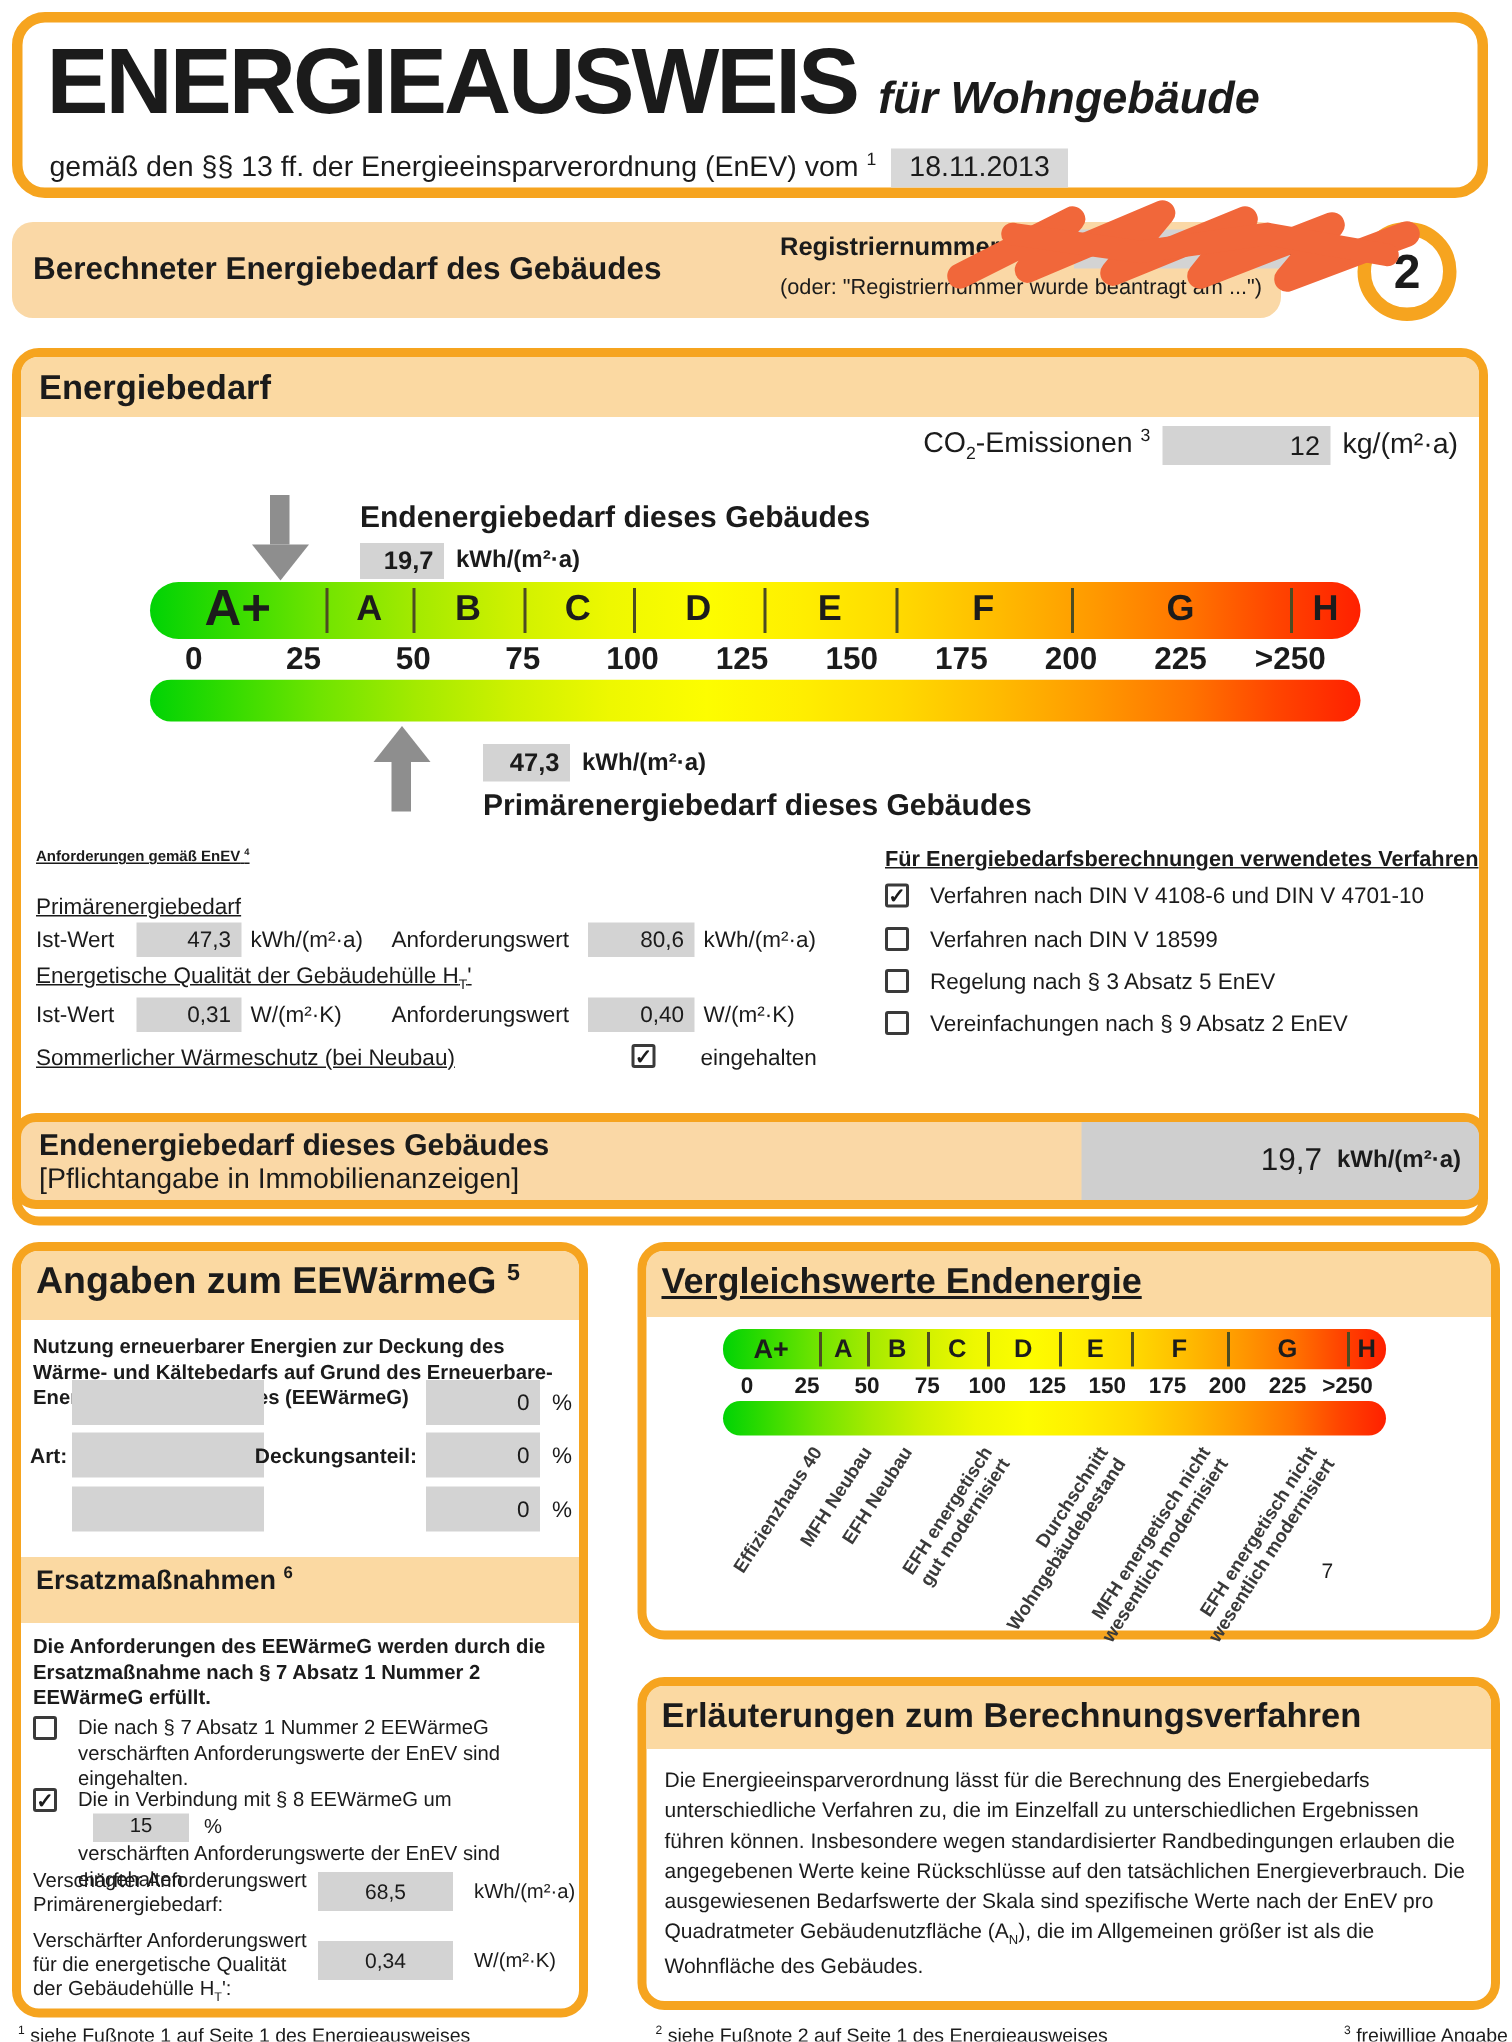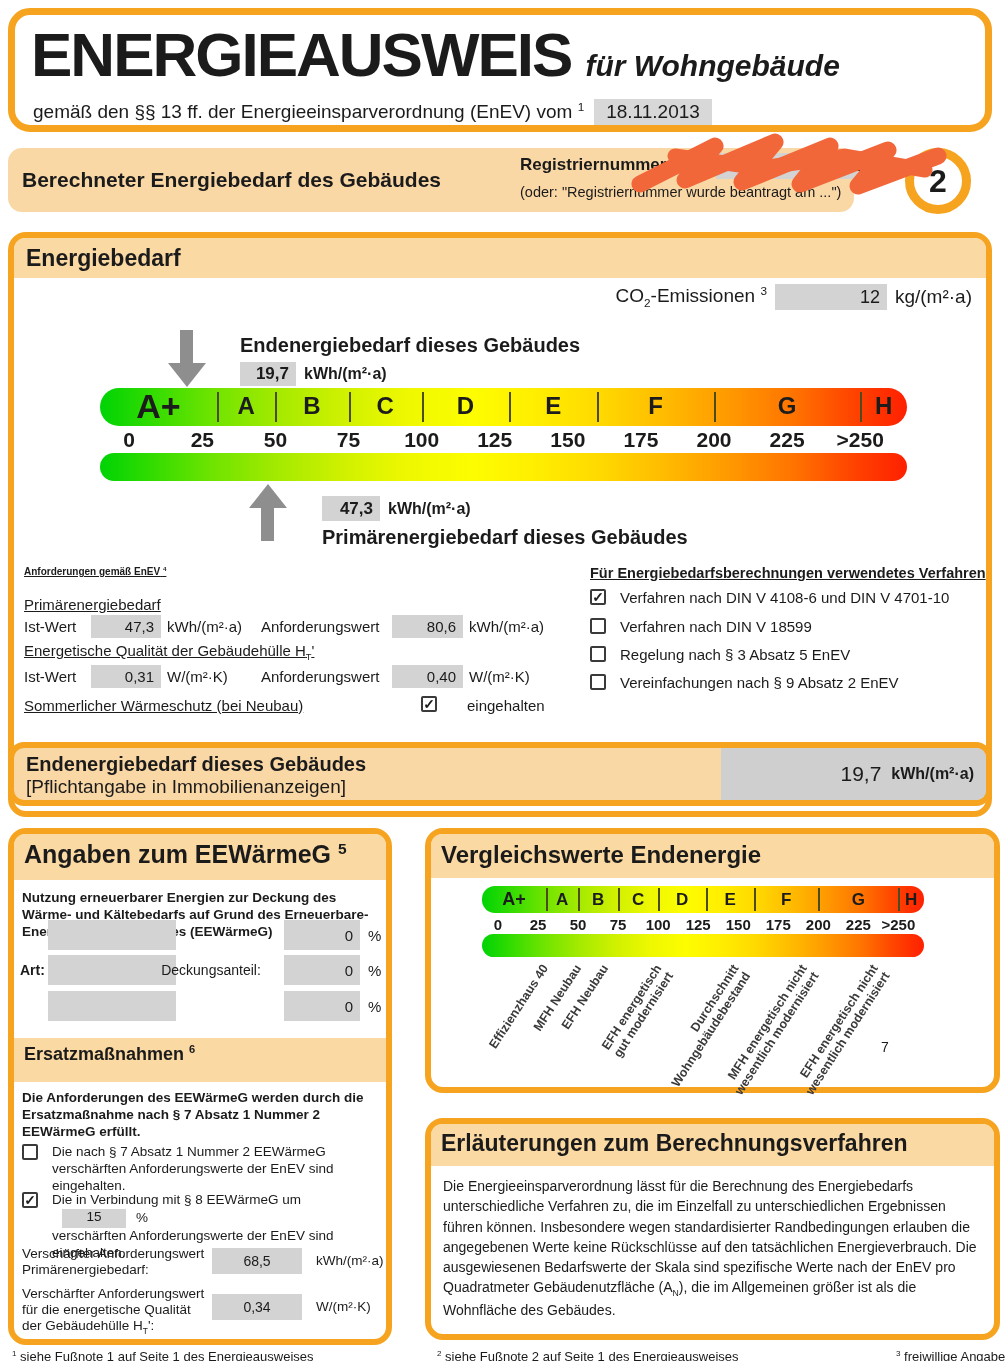--- a/index.html
+++ b/index.html
@@ -105,39 +105,39 @@
 
   
   .leftbox{left:8px; top:828px; width:384px; height:517px;}
   .leftbox .band1{position:absolute; left:0; top:0; width:100%; height:46px;}
   .leftbox .band1 .band-title{position:absolute; left:10px; top:6px; font-size:25px;}
   .ee-intro{position:absolute; left:8px; top:56px; width:356px; font-size:13.5px; font-weight:700; line-height:1.25;}
   .ee-row-box{position:absolute; left:34px; width:128px; height:30px; background:var(--gray);}
   .ee-share{position:absolute; left:270px; width:76px; height:30px; font-size:15px;}
   .ee-pct{position:absolute; left:354px; font-size:15px;}
   .ee-art{position:absolute; left:6px; font-size:14px; font-weight:700;}
-  .ee-deck{position:absolute; left:130px; width:134px; text-align:center; font-size:14px; font-weight:400;}
+  .ee-deck{position:absolute; left:130px; width:134px; text-align:right; font-size:14px; font-weight:700;}
   .band2{position:absolute; left:0; top:204px; width:100%; height:44px; background:var(--peach); border-radius:0;}
   .band2 .band-title{position:absolute; left:10px; top:5px; font-size:18px;}
   .er-intro{position:absolute; left:8px; top:256px; width:358px; font-size:13.5px; font-weight:700; line-height:1.25;}
   .er-chk1{left:8px; top:310px; width:360px;}
   .er-chk1 .lbl{font-size:13.5px; line-height:1.25;}
   .er-chk2{left:8px; top:358px; width:362px;}
   .er-chk2 .lbl{font-size:13.5px; line-height:1.25;}
   .inlbox{display:inline-block; width:64px; height:19px; background:var(--gray); text-align:center;
           font-size:13.5px; vertical-align:middle; margin:0 10px;}
   .req-lab{position:absolute; left:8px; width:186px; font-size:13.5px; line-height:1.2;}
   .req-box{position:absolute; left:198px; width:90px; height:26px; background:var(--gray);
            display:flex; align-items:center; justify-content:center; font-size:14px;}
   .req-unit{position:absolute; left:302px; font-size:13.5px;}
 
   
   .vbox{left:425px; top:828px; width:575px; height:265px;}
   .vbox .band{position:absolute; left:0; top:0; width:100%; height:44px;}
-  .vbox .band-title{position:absolute; left:10px; top:7px; font-size:24px;}
+  .vbox .band-title{position:absolute; left:10px; top:7px; font-size:24px;text-decoration:underline;}
   .vscale{position:absolute; left:51px; top:52px; width:442px;}
   .vscale .sletters{height:27px; border-radius:13px;}
   .vscale .snums{height:21px;}
   .vscale .sgrad{height:23px; border-radius:13px;}
   .vscale .scls{font-size:17px; font-weight:600;}
   .vscale .scls.aplus{font-size:18px; font-weight:800;}
   .vscale .sdiv{top:2px; bottom:2px;}
   .vscale .stick{font-size:15px;}
   .vlabels{position:absolute; left:51px; top:126px; width:442px; height:120px;}
   .vlab{position:absolute; top:2px; transform:rotate(-57deg); transform-origin:100% 0;

